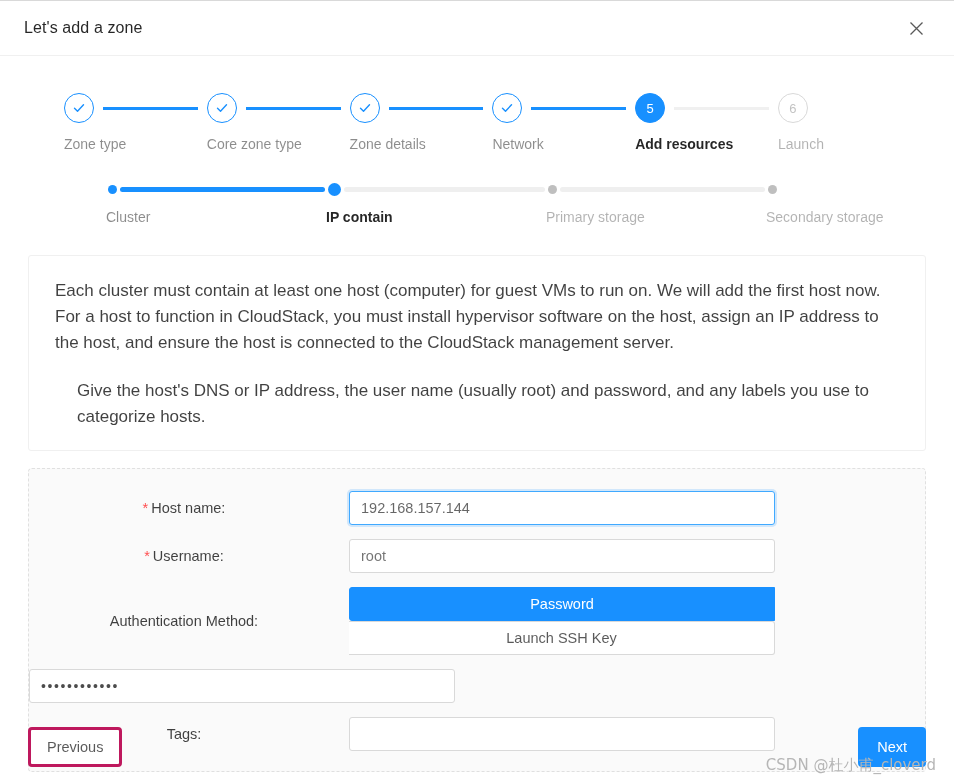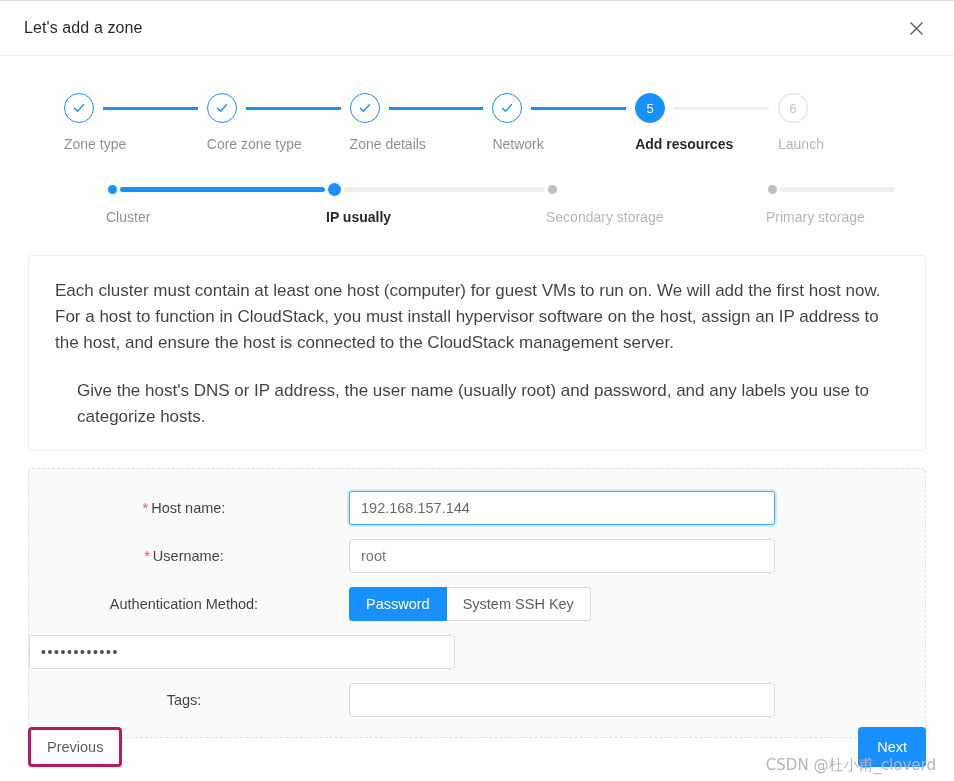--- a/index.html
+++ b/index.html
@@ -241,21 +241,21 @@
   .inp.focused {
     border-color: #40a9ff;
     box-shadow: 0 0 0 2px rgba(24,144,255,0.18);
     color: rgba(0,0,0,0.6);
   }
   .inp.pwd {
     letter-spacing: 1.6px;
     font-size: 14px;
     color: rgba(0,0,0,0.7);
   }
-  .radio-group { display: flex; }
+  .radio-group { display: flex; flex-direction: column; }
   .rbtn {
     height: 34px;
     padding: 0 16px;
     display: inline-flex;
     align-items: center;
     justify-content: center;
     font-size: 14.5px;
     border: 1px solid #d9d9d9;
     background: #fff;
     color: rgba(0,0,0,0.65);
@@ -405,36 +405,36 @@
           <div class="sub-line"></div>
         </div>
         <div class="substep-label">Cluster</div>
       </div>
 
       <div class="substep current">
         <div class="substep-head">
           <div class="dot"></div>
           <div class="sub-line"></div>
         </div>
-        <div class="substep-label">IP usually</div>
-      </div>
-
-      <div class="substep wait">
-        <div class="substep-head">
-          <div class="dot"></div>
-        </div>
-        <div class="substep-label">Secondary storage</div>
+        <div class="substep-label">IP contain</div>
       </div>
 
       <div class="substep wait">
         <div class="substep-head">
           <div class="dot"></div>
           <div class="sub-line"></div>
         </div>
         <div class="substep-label">Primary storage</div>
+      </div>
+
+      <div class="substep wait">
+        <div class="substep-head">
+          <div class="dot"></div>
+        </div>
+        <div class="substep-label">Secondary storage</div>
       </div>
 
     </div>
 
     <div class="info-card">
       <p class="info-p">Each cluster must contain at least one host (computer) for guest VMs to run on. We will add the first host now. For a host to function in CloudStack, you must install hypervisor software on the host, assign an IP address to the host, and ensure the host is connected to the CloudStack management server.</p>
       <p class="info-p">Give the host's DNS or IP address, the user name (usually root) and password, and any labels you use to categorize hosts.</p>
     </div>
 
     <div class="form-card">
@@ -455,21 +455,21 @@
         <div class="form-control">
           <input class="inp" type="text" value="root" style="">
         </div>
       </div>
 
       <div class="form-row">
         <div class="form-label">Authentication Method:</div>
         <div class="form-control">
           <div class="radio-group">
             <button class="rbtn active">Password</button>
-            <button class="rbtn">System SSH Key</button>
+            <button class="rbtn">Launch SSH Key</button>
           </div>
         </div>
       </div>
 
       <div class="form-row">
         <div class="form-control">
           <input class="inp pwd" type="text" value="••••••••••••" style="">
         </div>
       </div>
 

